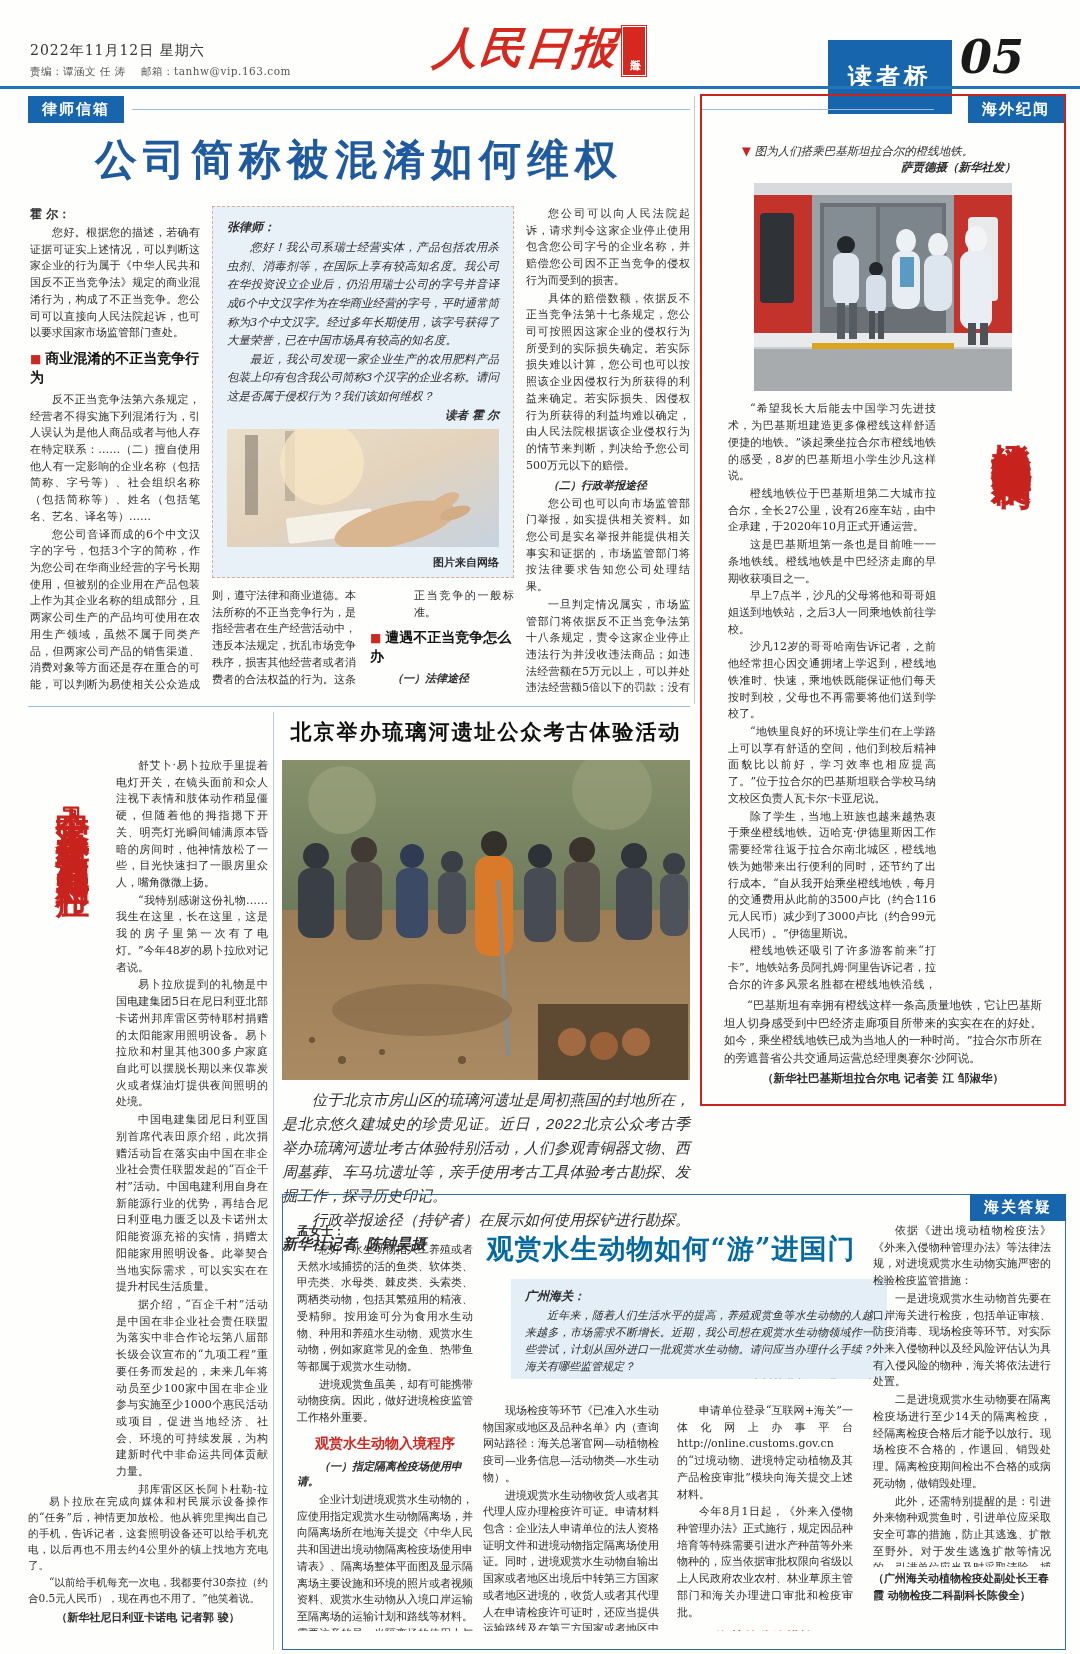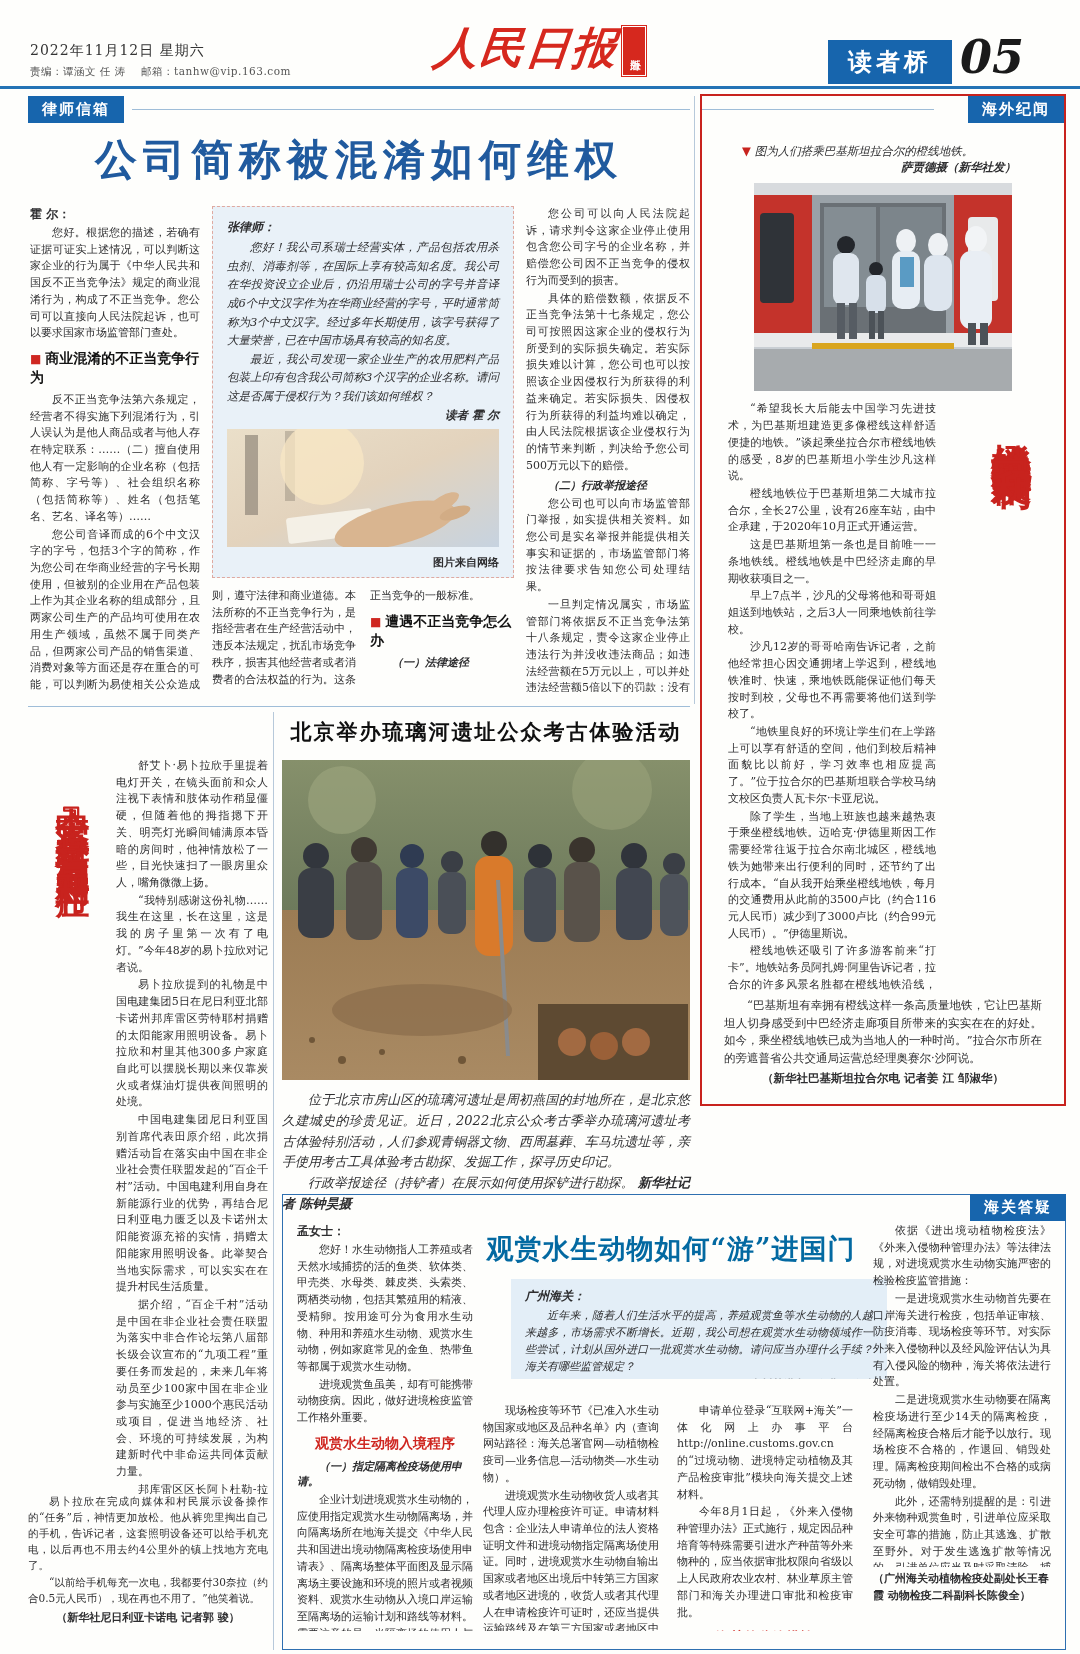--- a/index.html
+++ b/index.html
@@ -12,21 +12,21 @@
   .editor-line{font-size:10.5px;color:#555;margin-top:5px;letter-spacing:.5px;}
   .masthead{position:absolute;left:0;right:0;top:26px;text-align:center;}
   .masthead-inner{display:inline-flex;align-items:flex-start;gap:4px;}
   .masthead-name{font-family:"DejaVu Serif",serif;font-weight:bold;font-style:italic;
       font-size:44px;color:#d6281e;letter-spacing:2px;transform:skewX(-6deg);line-height:1;}
   .edition-box{width:22px;height:48px;background:#d6281e;color:#fff;font-size:11px;
       writing-mode:vertical-rl;text-orientation:upright;display:flex;align-items:center;justify-content:center;
       border:1px solid #fff;outline:1px solid #d6281e;font-family:"DejaVu Sans",sans-serif;}
   .banner-box{position:absolute;right:128px;top:40px;background:#1765ad;color:#fff;
       font-family:"DejaVu Sans",sans-serif;font-weight:bold;font-size:24px;
-      padding:6px 20px;letter-spacing:4px;}
+      padding:21px 20px;letter-spacing:4px;}
   .page-no{position:absolute;right:56px;top:30px;font-family:"DejaVu Serif",serif;
       font-style:italic;font-weight:900;font-size:46px;color:#1a1a1a;}
   .head-rule{position:absolute;left:0;top:86px;width:1080px;height:3px;background:#2473b5;}
 
   
   .label-box{background:#1765ad;color:#fff;font-family:"DejaVu Sans",sans-serif;
       font-weight:bold;font-size:15px;padding:4px 14px;letter-spacing:2px;display:inline-block;}
   .thinline{position:absolute;height:1px;background:#9fbdd8;}
   .vline{position:absolute;width:1px;background:#b7c9da;}
   .bt{font-size:11px;line-height:1.52;text-align:justify;text-indent:2em;margin:0 0 1px 0;}
@@ -71,21 +71,21 @@
   .ov-textcol{position:absolute;left:4px;top:0;width:208px;height:592px;overflow:hidden;}
   .ov-vh{position:absolute;right:2px;top:10px;height:578px;font-size:40px;letter-spacing:2px;}
   .ov-wide{margin-top:4px;}
   .ov-byline{font-size:11.5px;font-weight:bold;text-align:center;margin-top:4px;}
 
   
   .dig{position:absolute;left:282px;top:702px;width:408px;height:488px;}
   .dig-headline{margin-top:16px;text-align:center;font-family:"DejaVu Serif",serif;
       font-weight:900;font-size:21px;color:#101010;letter-spacing:2px;}
   .dig-photo{margin-top:14px;width:408px;height:320px;}
-  .dig-caption{margin-top:10px;font-style:italic;font-size:13px;line-height:1.6;text-align:justify;}
+  .dig-caption{margin-top:10px;font-style:italic;font-size:15px;line-height:1.6;text-align:justify;font-family:Liberation Mono, monospace;}
   .dig-caption p{margin:0;text-indent:2em;}
   .dig-credit{font-style:italic;font-weight:bold;}
 
   
   .nigeria{position:absolute;left:28px;top:702px;width:240px;height:955px;overflow:hidden;}
   .ng-vh{position:absolute;left:22px;top:78px;height:800px;font-size:34px;letter-spacing:4px;}
   .ng-col{position:absolute;left:88px;top:56px;width:152px;height:736px;overflow:hidden;}
   .ng-wide{position:absolute;left:0;top:792px;width:240px;}
   .ng-byline{font-size:11px;font-weight:bold;text-align:center;margin-top:3px;}
 
@@ -173,21 +173,21 @@
               <ellipse cx="228" cy="84" rx="16" ry="6" fill="#d2ac85" transform="rotate(-18 228 84)"></ellipse>
             </svg>
           </div>
           <div class="photo-caption">图片来自网络</div>
         </div>
         <div class="law-minirow">
           <div class="law-minicol">
             <p class="bt" style="text-indent:0;">则，遵守法律和商业道德。本法所称的不正当竞争行为，是指经营者在生产经营活动中，违反本法规定，扰乱市场竞争秩序，损害其他经营者或者消费者的合法权益的行为。这条规定也是判断是否构成不</p>
           </div>
           <div class="law-minicol">
-            <p class="bt" style="text-indent:0;">正当竞争的一般标准。</p>
+            <p class="bt" style="text-indent:0;margin-left:44px;">正当竞争的一般标准。</p>
             <div class="subhead">
               <span class="sq">■</span><span>遭遇不正当竞争怎么办</span>
             </div>
             <div class="item">（一）法律途径</div>
           </div>
         </div>
       </div>
 
       <div class="law-col4">
         <p class="bt">您公司可以向人民法院起诉，请求判令这家企业停止使用包含您公司字号的企业名称，并赔偿您公司因不正当竞争的侵权行为而受到的损害。</p>

